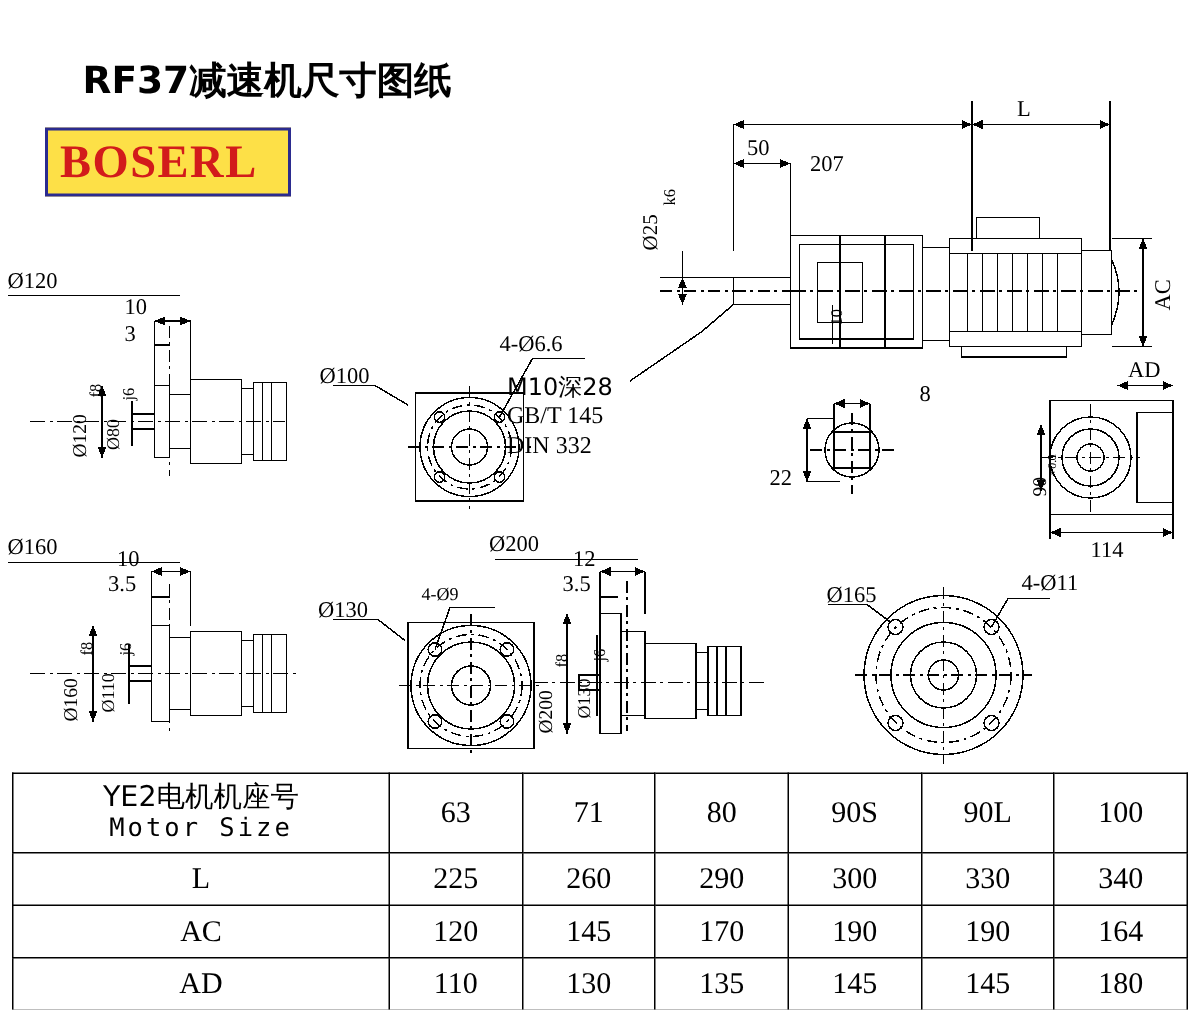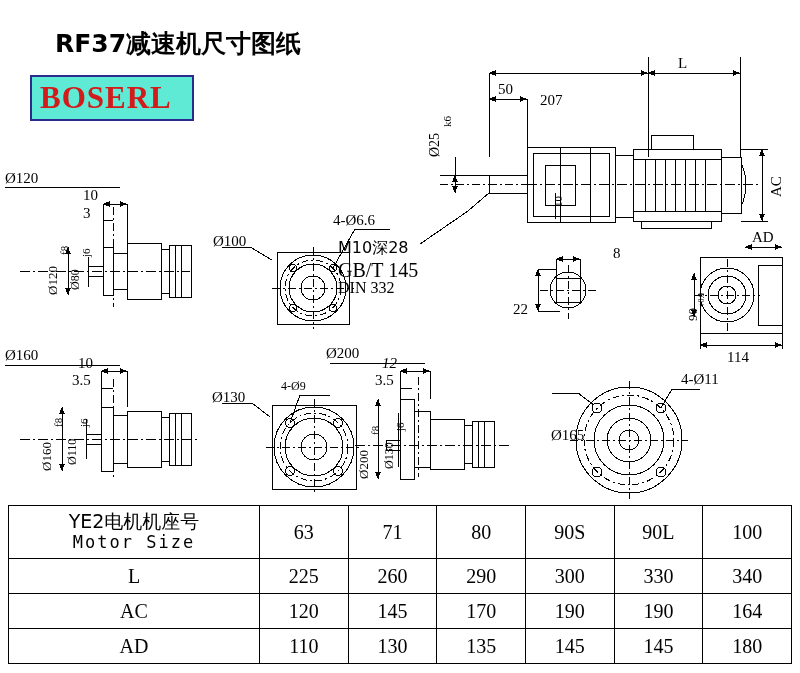--- a/index.html
+++ b/index.html
@@ -10,42 +10,42 @@
   body {
     width: 800px;
     height: 673px;
     position: relative;
     font-family: "Liberation Serif", serif;
     color: #000;
     overflow: hidden;
   }
   #page {
     position: absolute;
-    left: 0; top: 7px;
+    left: 0; top: 17px;
     width: 800px;
     height: 641px;
   }
   .abs { position: absolute; }
 
   
   #title {
     left: 55px; top: 20px;
     font-family: "DejaVu Sans", sans-serif;
     font-size: 25px;
     font-weight: bold;
     letter-spacing: 0px;
     white-space: nowrap;
   }
 
   
   #logo-box {
     left: 30px; top: 68px;
     width: 160px; height: 42px;
     border: 2px solid #2b2b8f;
-    background: #5eead4;
+    background: #fde047;
   }
   #logo-text {
     position: absolute;
     left: 8px; top: 3px;
     font-family: "Liberation Serif", serif;
     font-size: 31px;
     font-weight: bold;
     color: #d21b1b;
     letter-spacing: 1px;
   }
@@ -365,21 +365,21 @@
   </svg>
 
   <div class="abs dim lg" style="left:540px; top:48px;margin-top:37px;">207</div>
   <div class="abs dim lg" style="left:678px; top:48px;">L</div>
   <div class="abs dim lg" style="left:498px; top:74px;">50</div>
   <div class="abs dim rot90" style="left:427px; top:150px; font-size:14px;">Ø25</div>
   <div class="abs dim rot90 sm" style="left:441px; top:120px;">k6</div>
   <div class="abs dim rot90 lg" style="left:768px; top:190px;">AC</div>
   <div class="abs dim rot90 sm" style="left:552px; top:200px;">10</div>
   <div class="abs dim" style="left:338px; top:232px; font-size:16px; font-family:'DejaVu Sans',sans-serif;">M10深28</div>
-  <div class="abs dim lg" style="left:338px; top:252px; font-size:20px;">GB/T 145</div>
+  <div class="abs dim lg" style="left:338px; top:252px; font-size:16px;">GB/T 145</div>
   <div class="abs dim lg" style="left:338px; top:272px; font-size:16px;">DIN 332</div>
   <div class="abs dim lg" style="left:613px; top:238px;">8</div>
   <div class="abs dim lg" style="left:513px; top:294px;">22</div>
   <div class="abs dim lg" style="left:752px; top:222px;">AD</div>
   <div class="abs dim rot90" style="left:686px; top:314px; font-size:13px;">90</div>
   <div class="abs dim rot90" style="left:698px; top:300px; font-size:8px;">+0.1</div>
   <div class="abs dim rot90" style="left:698px; top:290px; font-size:8px;">0</div>
   <div class="abs dim lg" style="left:727px; top:342px;">114</div>
 
   <div class="abs dim lg" style="left:5px; top:163px;">Ø120</div>
@@ -398,29 +398,29 @@
   <div class="abs dim lg" style="left:72px; top:365px;">3.5</div>
   <div class="abs dim rot90" style="left:40px; top:464px; font-size:13px;">Ø160</div>
   <div class="abs dim rot90 sm" style="left:52px; top:420px;">f8</div>
   <div class="abs dim rot90" style="left:66px; top:458px; font-size:12px;">Ø110</div>
   <div class="abs dim rot90 sm" style="left:78px; top:420px;">j6</div>
 
   <div class="abs dim" style="left:281px; top:373px; font-size:12px;">4-Ø9</div>
   <div class="abs dim lg" style="left:212px; top:382px;">Ø130</div>
 
   <div class="abs dim lg" style="left:326px; top:338px;">Ø200</div>
-  <div class="abs dim lg" style="left:382px; top:348px;font-style:italic;">12</div>
+  <div class="abs dim lg" style="left:382px; top:348px;">12</div>
   <div class="abs dim lg" style="left:375px; top:365px;">3.5</div>
   <div class="abs dim rot90" style="left:357px; top:472px; font-size:13px;">Ø200</div>
   <div class="abs dim rot90 sm" style="left:369px; top:428px;">f8</div>
   <div class="abs dim rot90" style="left:383px; top:462px; font-size:12px;">Ø130</div>
   <div class="abs dim rot90 sm" style="left:394px; top:424px;">j6</div>
 
   <div class="abs dim lg" style="left:639px; top:364px;margin-left:42px;">4-Ø11</div>
-  <div class="abs dim lg" style="left:551px; top:372px;margin-top:48px;">Ø165</div>
+  <div class="abs dim lg" style="left:551px; top:372px;">Ø165</div>
 
   <table id="spec-table">
     <tbody id="table-body">
         <tr class="head">
           <td class="rowlabel headlabel">
             <div class="cn-label">YE2电机机座号</div>
             <div class="mono-label">Motor Size</div>
           </td>
           <td>63</td>
           <td>71</td>

